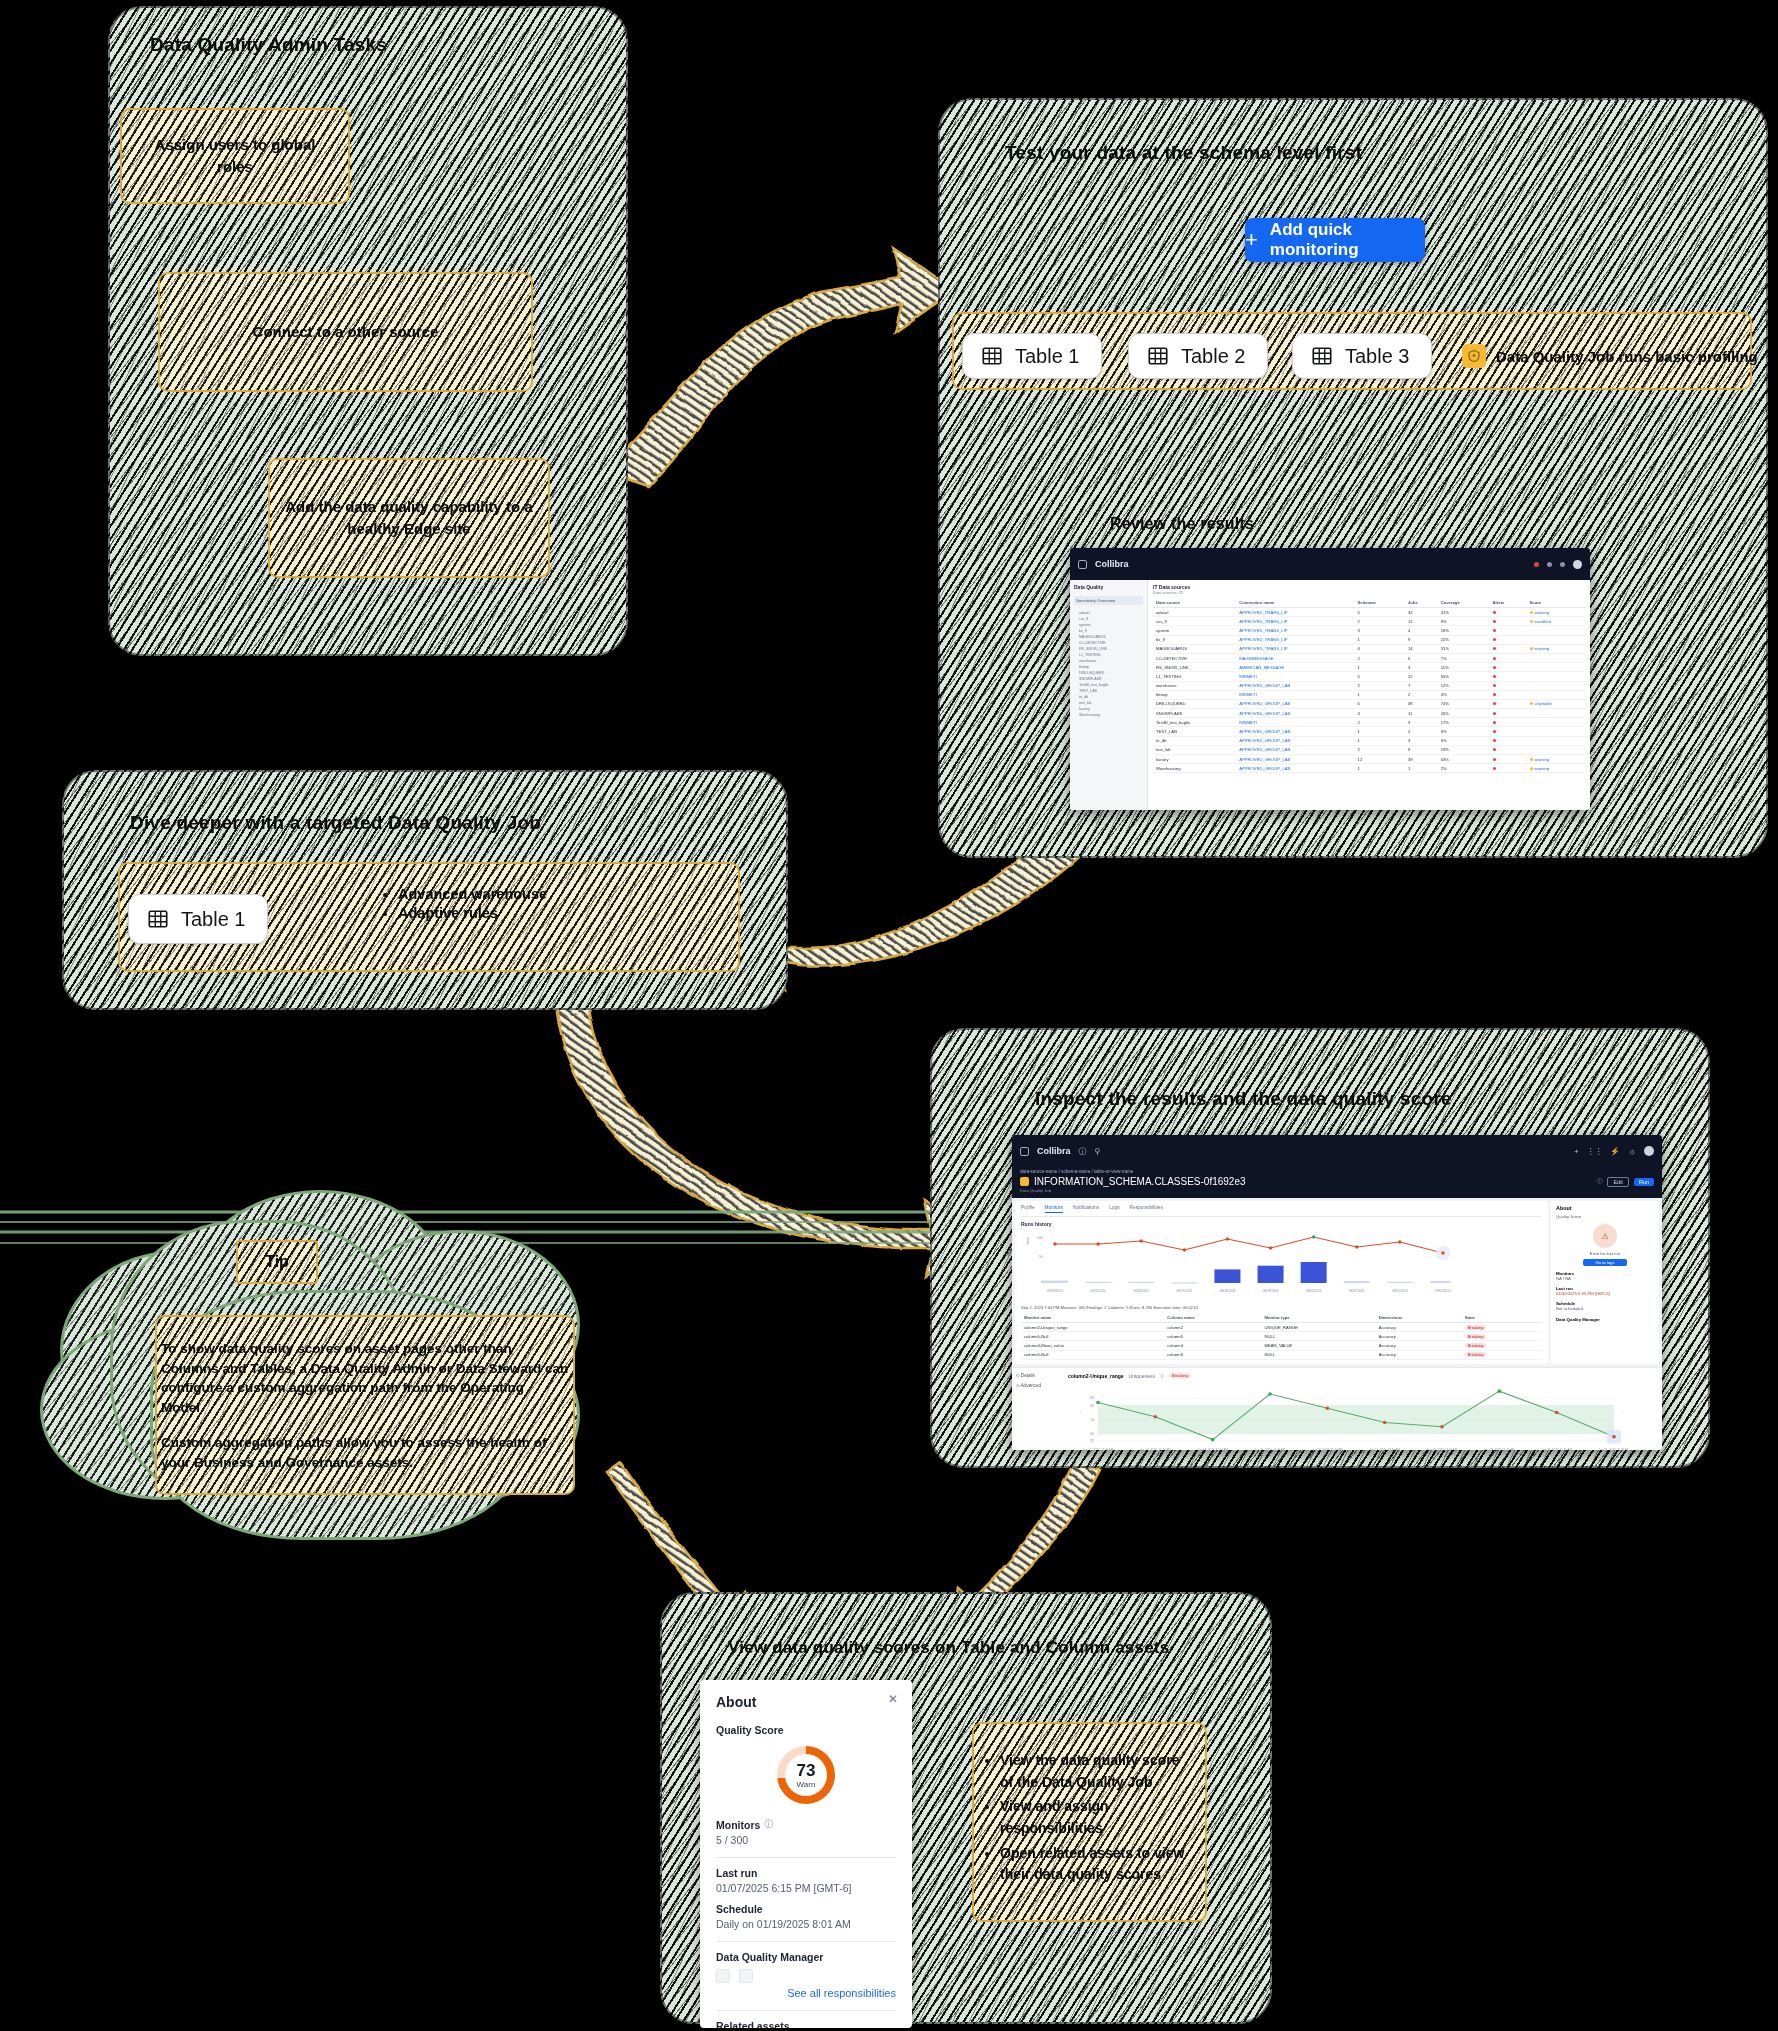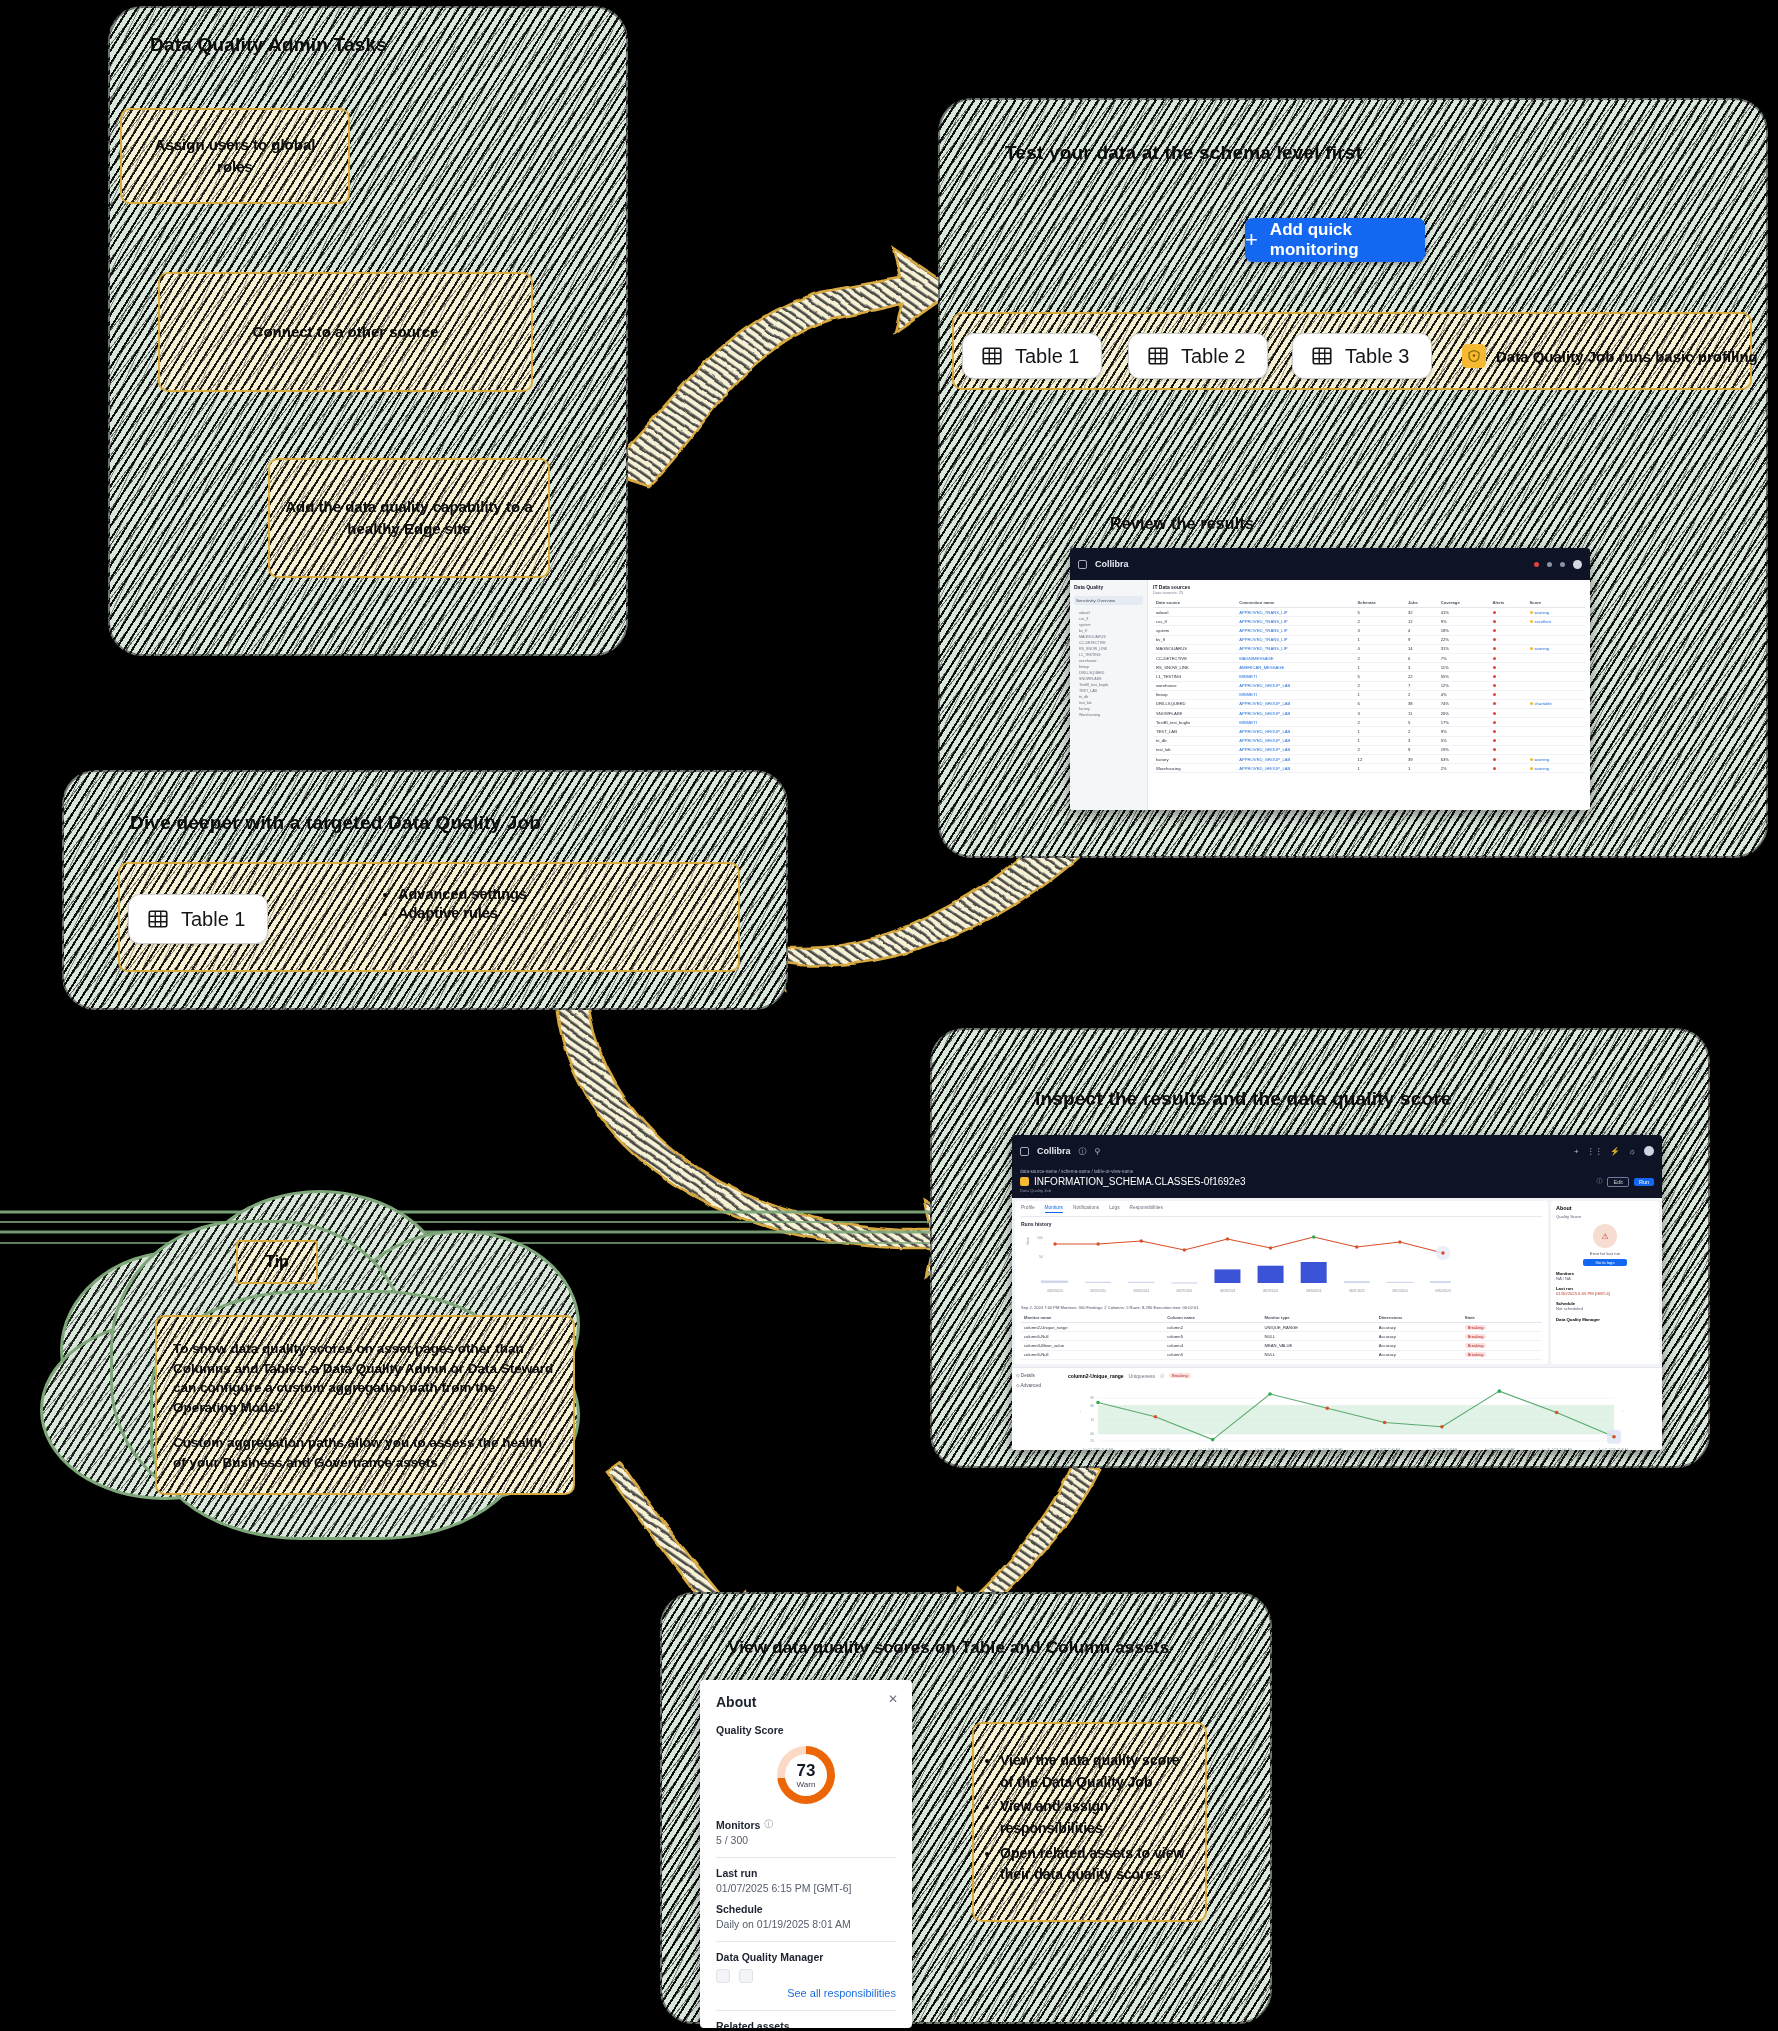--- a/index.html
+++ b/index.html
@@ -523,21 +523,21 @@
   <div class="chip" style="left:128px; top:894px; width:140px; height:50px;">
     <svg class="grid-ico" viewBox="0 0 24 24">
       <rect x="2.5" y="3.5" width="19" height="17" rx="1.8" fill="none" stroke="#15161a" stroke-width="1.8"></rect>
       <path d="M2.5 9h19 M2.5 15h19 M9 3.5v17 M15 3.5v17" stroke="#15161a" stroke-width="1.5"></path>
     </svg>
     <span>Table 1</span>
   </div>
 
   <div style="position:absolute; left:296px; top:880px; width:430px;">
     <ul class="bullets" style="margin:6px 0 0 86px; font-size:14.5px; font-weight:600; color:#0c0c0c;" id="dive-bullets">
-        <li>Advanced settings</li>
+        <li>Advanced warehouse</li>
         <li>Adaptive rules</li>
       </ul>
   </div>
 
   <div class="hatch panel" style="left:930px; top:1028px; width:780px; height:440px;"></div>
   <div class="panel-title" style="left:1035px; top:1088px;">Inspect the results and the data quality score</div>
 
   <div class="shot" style="left:1012px; top:1135px; width:650px; height:315px; border-radius:3px;">
     <div class="shot-topbar" style="height:17px;">
       <span style="width:9px;height:9px;border:1px solid #aab;border-radius:2px;display:inline-block;"></span>
@@ -738,21 +738,21 @@
     <div class="cloud-blob" style="left:160px; top:150px;width:300px; height:200px;"></div>
     <div class="cloud-blob" style="left:330px; top:140px;width:210px; height:170px;"></div>
     <div class="cloud-blob" style="left:70px;  top:30px; width:300px; height:290px; border-radius:44%;"></div>
     <div class="cloud-blob" style="left:110px; top:100px;width:380px; height:250px; border-radius:40%;"></div>
   </div>
 
   <div class="inner-box" style="left:236px; top:1240px; width:82px; height:44px; font-size:16px; border-radius:4px;">
     <span>Tip</span>
   </div>
 
-  <div class="inner-box left" style="left:155px; top:1315px; width:420px; height:180px; align-items:flex-start; padding:22px 16px; font-size:13.5px;">
+  <div class="inner-box left" style="left:155px; top:1315px; width:420px; height:180px; align-items:flex-start; padding:22px 4px; font-size:13.5px;">
     <div style="width:100%;">
       <div style="margin-bottom:16px;">To show data quality scores on asset pages other than Columns and Tables, a Data Quality Admin or Data Steward can configure a custom aggregation path from the Operating Model.</div>
       <div>Custom aggregation paths allow you to assess the health of your Business and Governance assets.</div>
     </div>
   </div>
 
   <div class="hatch panel" style="left:660px; top:1592px; width:612px; height:432px;"></div>
   <div class="panel-title" style="left:728px; top:1638px; font-size:17px;">View data quality scores on Table and Column assets</div>
 
   <div class="about-card" style="left:700px; top:1680px; width:212px; height:348px;">

